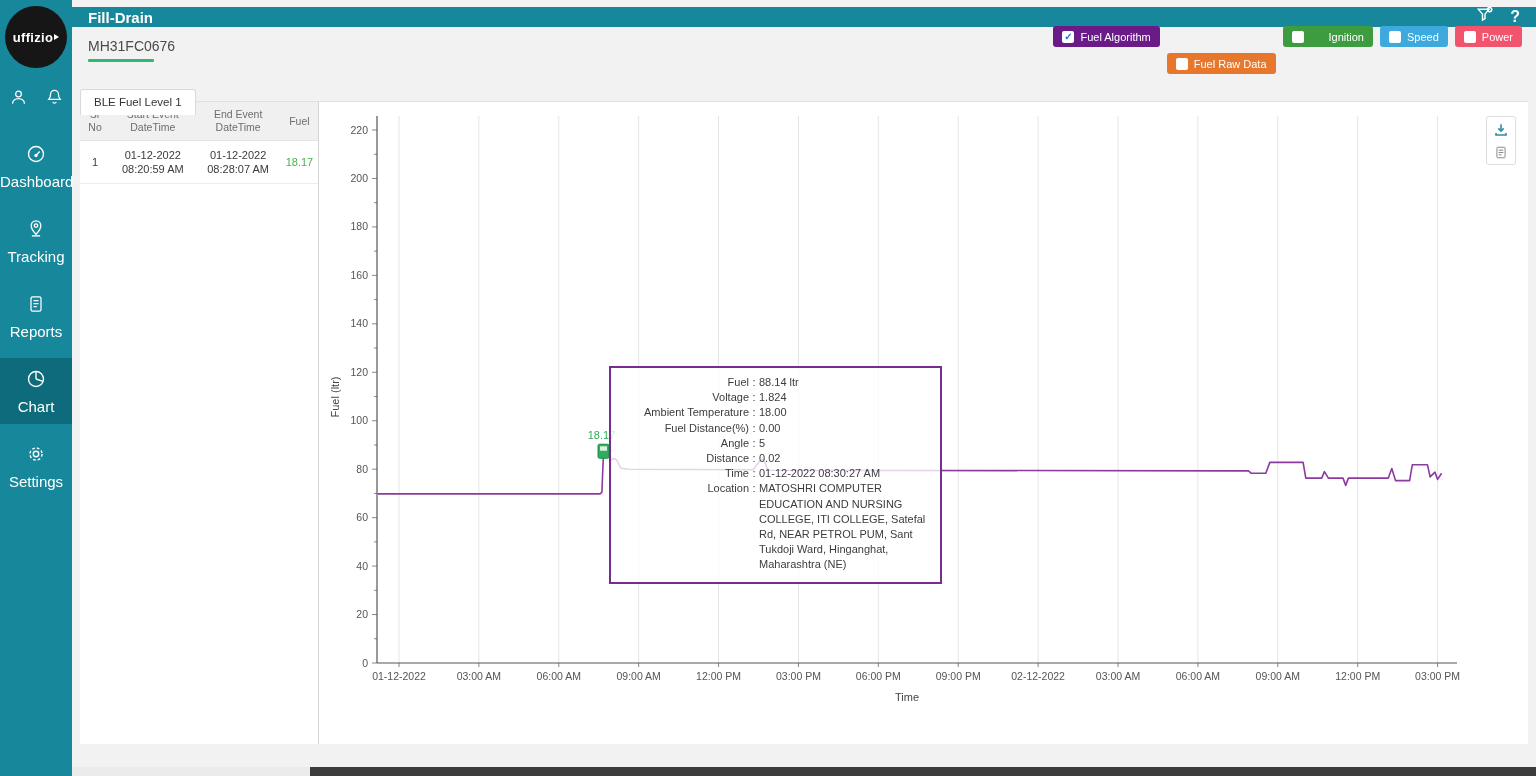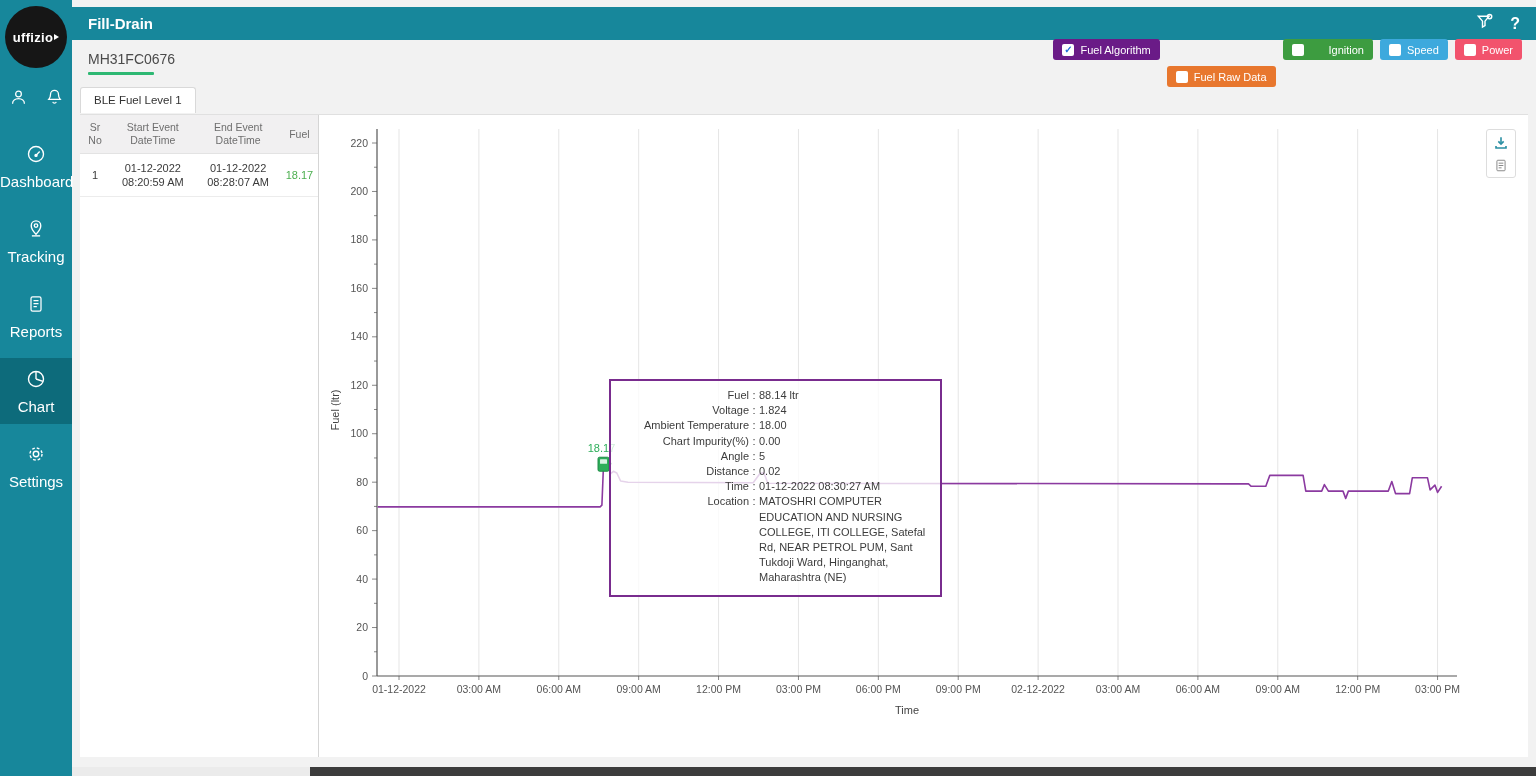--- a/index.html
+++ b/index.html
@@ -17,39 +17,39 @@
   .side-mini { display:flex; gap:17px; margin-top:20px; }
   .side-mini svg { display:block; cursor:pointer; }
   .nav { margin-top:26px; width:100%; }
   .nav-item { width:100%; padding:10px 0 9px; text-align:center; color:#fff; cursor:pointer; margin-bottom:9px; }
   .nav-item.active { background:#0d6b7b; }
   .nav-item .lbl { display:block; font-size:15px; margin-top:4px; color:#fff; }
   .nav-item svg { display:inline-block; }
 
   
   .main { margin-left:72px; position:relative; height:776px; }
-  .topbar { height:33px; margin-top:7px; background:#17879b; display:flex; align-items:center; }
+  .topbar { height:20px; margin-top:7px; background:#17879b; display:flex; align-items:center; }
   .topbar .title { color:#fff; font-size:15px; font-weight:600; padding-left:16px; }
   .topbar-right { margin-left:auto; margin-right:16px; display:flex; align-items:center; gap:15px; }
   .help { color:#fff; font-size:16px; font-weight:bold; cursor:pointer; }
 
   .row2 { height:46px; display:flex; align-items:center; }
   .veh-tab { margin-left:16px; cursor:pointer; }
   .veh-tab .txt { font-size:14px; color:#4a4a4a; }
   .veh-tab .under { height:3px; width:66px; background:#2eb873; margin-top:5px; border-radius:1px; }
   .legend { margin-left:auto; margin-right:14px; display:flex; gap:7px; }
   .leg-btn { display:flex; align-items:center; gap:6px; padding:3px 9px; border-radius:3px;
     color:#fff; font-size:11px; cursor:pointer; height:21px; }
   .cb { width:12px; height:12px; background:#fff; border-radius:2px; display:inline-flex;
     align-items:center; justify-content:center; font-size:10px; color:#1e6fd9; font-weight:bold; }
 
   .tabstrip { height:28px; padding-left:8px; }
   .panel-tab { display:inline-block; padding:6px 13px 7px; background:#fff; border:1px solid #d9d9d9;
     border-bottom:none; border-radius:3px 3px 0 0; font-size:11.5px; color:#333; cursor:pointer;
-    position:relative; top:1px; }
+    position:relative; top:16px; }
 
   .card { margin:0 8px; height:643px; background:#fff; border-top:1px solid #e0e0e0; display:flex; }
   .left-pane { width:239px; border-right:1px solid #d5d5d5; }
   table { width:100%; border-collapse:collapse; }
   th { background:#f1f0f1; font-size:10.5px; color:#6e6e6e; font-weight:normal; padding:6px 2px;
     border-bottom:1px solid #e3e3e3; text-align:center; line-height:13px; }
   td { font-size:11px; color:#3a3a3a; text-align:center; padding:7px 2px; border-bottom:1px solid #ececec;
     line-height:14px; }
   td.fuel { color:#4caf50; }
 
@@ -287,21 +287,21 @@
             <span class="l">Voltage</span>
             <span class="c">:</span>
             <span class="v">1.824</span>
           </div>
           <div class="tt-row">
             <span class="l">Ambient Temperature</span>
             <span class="c">:</span>
             <span class="v">18.00</span>
           </div>
           <div class="tt-row">
-            <span class="l">Chart Impurity(%)</span>
+            <span class="l">Fuel Distance(%)</span>
             <span class="c">:</span>
             <span class="v">0.00</span>
           </div>
           <div class="tt-row">
             <span class="l">Angle</span>
             <span class="c">:</span>
             <span class="v">5</span>
           </div>
           <div class="tt-row">
             <span class="l">Distance</span>

